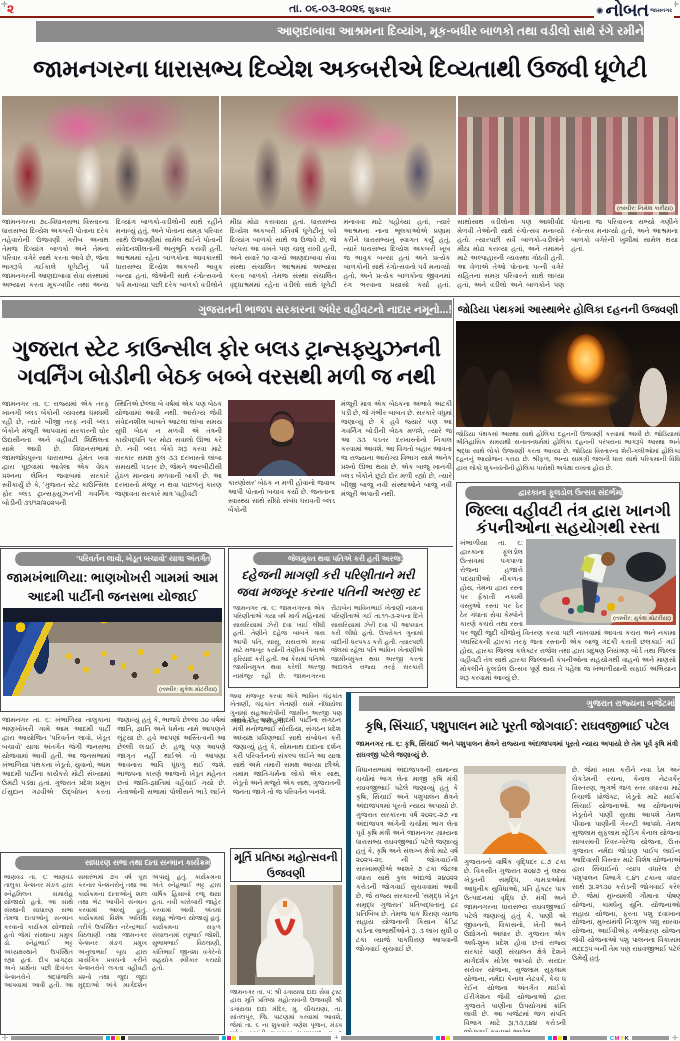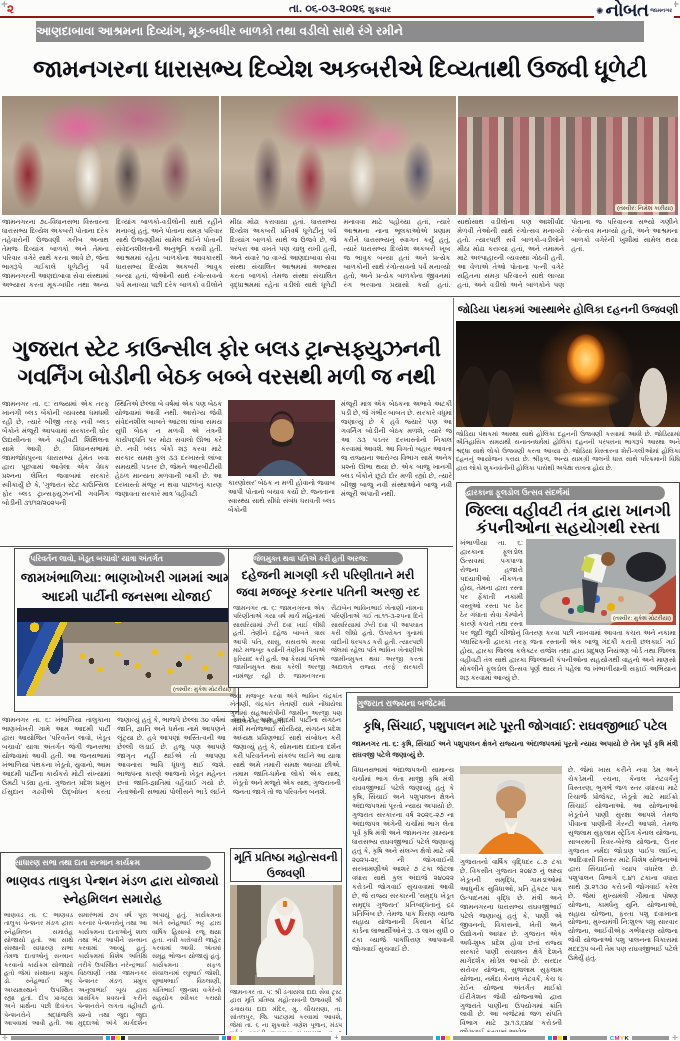--- a/index.html
+++ b/index.html
@@ -9,21 +9,21 @@
   
   .masthead{position:absolute;left:0;top:0;width:680px;height:16px;border-bottom:2px solid #8b1a10;}
   .pageno{position:absolute;left:7px;top:2px;color:#d42020;font-weight:bold;font-size:12px;}
   .date-wrap{position:absolute;left:0;right:0;top:2px;text-align:center;font-size:11px;color:#23233a;font-weight:bold;}
   .date-wrap .wd{font-size:8px;font-weight:bold;font-style:normal;margin-top:24px;}
   .logo-wrap{position:absolute;right:6px;top:0;display:flex;align-items:center;gap:2px;background:#fcfcfa;padding:0 2px;}
   .emblem{font-size:9px;color:#1b2140;}
   .logo{font-size:18px;font-weight:bold;color:#141c38;letter-spacing:-.5px;}
   .logosub{font-size:5.5px;color:#141c38;font-weight:bold;}
   
-  .kick{background:#8c8c8c;color:#ffffff;font-weight:bold;text-align:left;overflow:hidden;white-space:nowrap;}
+  .kick{background:#8c8c8c;color:#ffffff;font-weight:bold;text-align:right;overflow:hidden;white-space:nowrap;}
   .k1{position:absolute;left:36px;top:21px;width:608px;height:21px;line-height:21px;font-size:12px;}
   
   .h1{position:absolute;left:0;top:46px;width:680px;height:46px;margin:0;font-size:24px;line-height:46px;
       text-align:center;font-weight:bold;color:#0e0e16;white-space:nowrap;letter-spacing:-.5px;}
   
   .photo{position:absolute;overflow:hidden;background:#b9a892;}
   .credit{position:absolute;right:3px;bottom:3px;background:rgba(255,253,235,.85);color:#2c2c2c;
           font-size:6px;line-height:8px;padding:0 2px;border-radius:2px;white-space:nowrap;}
   .holi{top:96px;height:119px;
     background:
@@ -99,46 +99,46 @@
   .bc1{left:2px;}.bc2{left:115px;}.bc3{left:228px;padding-top:79px;height:67px;}.bc4{left:341px;width:111px;}
   
   .h3{position:absolute;left:456px;top:299px;width:224px;height:20px;margin:0;font-size:10.5px;line-height:20px;
       text-align:center;font-weight:bold;color:#0e0e16;white-space:nowrap;overflow:hidden;}
   .holika-cap{position:absolute;left:456px;top:430px;width:224px;height:49px;font-size:6.4px;}
   
   .story-box{position:absolute;border:1px solid #4a4a4a;background:#fcfcfa;box-sizing:border-box;}
   .box-kick{display:block;margin:3px auto 0;height:14px;line-height:14px;font-size:8px;border-radius:8px;}
   .box-h{margin:2px 2px 0;text-align:center;font-weight:bold;color:#0e0e16;overflow:hidden;}
   .dwarka{left:456px;top:482px;width:224px;height:206px;}
-  .dwarka .box-kick{width:200px;margin-left:8px;}
+  .dwarka .box-kick{width:158px;margin-left:8px;}
   .dwarka .box-h{font-size:16px;line-height:17px;height:34px;}
   .dwarka-body{position:relative;margin:3px 3px 0;height:146px;}
   .garbage-photo{float:right;width:150px;height:86px;margin:0 0 2px 3px;position:relative;}
-  .aap-box{left:0;top:548px;width:225px;height:164px;margin-left:14px;}
+  .aap-box{left:0;top:548px;width:225px;height:164px;}
   .aap-box .box-kick{width:196px;font-size:7.8px;}
   .aap-box .box-h{font-size:13px;line-height:19px;height:38px;}
   .dahej-box{left:228px;top:548px;width:200px;height:140px;}
   .dahej-box .box-kick{width:150px;font-size:7.5px;height:13px;line-height:13px;}
-  .dahej-box .box-h{font-size:12px;line-height:17px;height:34px;}
+  .dahej-box .box-h{font-size:12px;line-height:17px;height:34px;font-style:italic;}
   .dahej-body{margin:3px 4px 0;height:80px;column-count:2;column-gap:6px;font-size:6.4px;}
   .dahej-cont{position:absolute;left:230px;top:692px;width:112px;height:58px;font-size:6.4px;}
   .aap-body{position:absolute;left:2px;top:716px;width:339px;height:130px;column-count:3;column-gap:7px;}
   
   .pension{left:0;top:852px;width:225px;height:183px;}
   .pension .box-kick{width:196px;font-size:7.8px;}
   .pension .box-h{font-size:12.5px;line-height:18px;height:36px;}
   .pension-body{margin:3px 3px 0;height:118px;column-count:3;column-gap:5px;font-size:6.3px;}
   
   .murti{position:absolute;left:230px;top:848px;width:112px;height:187px;}
   .murti-title{border:1px solid #4a4a4a;height:32px;font-size:11px;line-height:16px;font-weight:bold;
                text-align:center;color:#0e0e16;overflow:hidden;}
   .idol-photo{width:100%;height:100px;margin-top:3px;position:relative;}
   .murti-body{margin-top:3px;height:44px;font-size:6.3px;}
   
-  .budget{position:absolute;left:346px;top:692px;width:334px;height:343px;border-top:1px solid #555;border-left:1px solid #0c4a6e;box-sizing:border-box;padding-left:3px;}
+  .budget{position:absolute;left:346px;top:692px;width:334px;height:343px;border-top:1px solid #555;border-left:5px solid #0c4a6e;box-sizing:border-box;padding-left:3px;}
   .budget .kick{display:block;margin:3px auto 0;width:316px;height:15px;line-height:15px;font-size:8.5px;}
   .budget-h{margin:3px 0 0;text-align:center;font-weight:bold;color:#0e0e16;font-size:12.5px;line-height:24px;
             height:24px;white-space:nowrap;overflow:hidden;letter-spacing:-.3px;}
   .budget-lead{margin:1px 2px 0;font-size:7px;font-weight:bold;height:24px;overflow:hidden;text-align:justify;line-height:1.55;}
   .budget-cols{position:relative;margin-top:3px;height:266px;}
   .bgc{position:absolute;top:0;height:266px;}
   .bgc1{left:2px;width:102px;}
   .bgc2{left:110px;width:102px;padding-top:92px;height:174px;}
   .bgc3{left:218px;width:110px;}
   .raghav-photo{position:absolute;left:110px;top:0;width:102px;height:88px;}
@@ -179,20 +179,21 @@
   <h1 class="h1">જામનગરના ધારાસભ્ય દિવ્યેશ અકબરીએ દિવ્યતાથી ઉજવી ધૂળેટી</h1>
   <div class="photo holi p1"></div>
   <div class="photo holi p2"></div>
   <div class="photo holi p3">
     <span class="credit">(તસ્વીર: નિમેશ કારીયા)</span>
   </div>
   <div class="just body1">જામનગરના ૭૮-વિધાનસભા વિસ્તારના ધારાસભ્ય દિવ્યેશ અકબરી પોતાના દરેક તહેવારોની ઉજવણી ગરીબ અનાથ તેમજ દિવ્યાંગ બાળકો અને તેમના પરિવાર વગેરે સાથે કરતા આવે છે, જેના ભાગરૂપે ગઈકાલે ધૂળેટીનું પર્વ જામનગરની આણદાબાવા સેવા સંસ્થામાં અભ્યાસ કરતા મૂક-બધીર તથા અન્ય દિવ્યાંગ બાળકો-વડીલોની સાથે રહીને મનાવ્યું હતું, અને પોતાના સમગ્ર પરિવાર સાથે ઉજવણીમાં સામેલ થઈને પોતાની સંવેદનશીલતાની અનુભૂતિ કરાવી હતી. આશ્રમમાં રહેતા બાળકોના આવકારથી ધારાસભ્ય દિવ્યેશ અકબરી ભાવુક બન્યા હતાં, જેઓની સાથે રંગોત્સવનો પર્વ મનાવ્યા પછી દરેક બાળકો વડીલોને મીઠા મોઢા કરાવાયા હતાં. ધારાસભ્ય દિવ્યેશ અકબરી પ્રતિવર્ષ ધૂળેટીનું પર્વ દિવ્યાંગ બાળકો સાથે જ ઉજવે છે, જે પરંપરા આ વખતે પણ ચાલુ રાખી હતી, અને સવારે ૧૦ વાગ્યે આણદાબાવા સેવા સંસ્થા સંચાલિત આશ્રમમાં અભ્યાસ કરતા બાળકો તેમજ સંસ્થા સંચાલિત વૃદ્ધાશ્રમમાં રહેતા વડીલો સાથે ધૂળેટી મનાવવા માટે પહોંચ્યા હતાં, ત્યારે આશ્રમના નાના ભૂલકાઓએ પ્રણામ કરીને ધારાસભ્યનું સ્વાગત કર્યું હતું, ત્યારે ધારાસભ્ય દિવ્યેશ અકબરી ખૂબ જ ભાવુક બન્યા હતાં અને પ્રત્યેક બાળકોની સાથે રંગોત્સવનો પર્વ મનાવ્યો હતો, અને પ્રત્યેક બાળકોના જીવનમાં રંગ ભરવાના પ્રયાસો કર્યા હતાં. સાથોસાથ વડીલોના પણ આશીર્વાદ મેળવી તેઓની સાથે રંગોત્સવ મનાવ્યો હતો. ત્યારપછી સર્વે બાળકો-વડીલોને મીઠા મોઢા કરાવ્યા હતાં, અને તમામને માટે અલ્પાહારની વ્યવસ્થા ગોઠવી હતી. આ વેળાએ તેઓ પોતાના પત્ની વગેરે સહિતના સમગ્ર પરિવારને સાથે લાવ્યા હતાં, અને વડીલો અને બાળકોને પણ પોતાના જ પરિવારના સભ્યો ગણીને રંગોત્સવ મનાવ્યો હતો, અને આશ્રમના બાળકો વગેરેની ખુશીમાં સામેલ થયા હતાં.</div>
   <div class="hrule" style="left:0;top:296px;width:680px;"></div>
   <div class="vrule" style="left:453px;top:298px;height:182px;"></div>
 
+  <div class="kick k2">ગુજરાતની ભાજપ સરકારના અંધેર વહીવટનો નાદાર નમૂનો...!</div>
   <h2 class="h2">ગુજરાત સ્ટેટ કાઉન્સીલ ફોર બલડ ટ્રાન્સફ્યુઝનની ગવર્નિંગ બોડીની બેઠક બબ્બે વરસથી મળી જ નથી</h2>
   <div class="just bc bc1">જામનગર તા. ૬: રાજ્યમાં એક તરફ ખાનગી બ્લડ બેંકોની વ્યવસ્થા ધમધમી રહી છે, ત્યારે બીજી તરફ નવી બ્લડ બેંકોને મંજૂરી આપવામાં સરકારની ઘોર ઉદાસીનતા અને વહીવટી શિથિલતા સામે આવી છે. વિધાનસભામાં જામજોધપુરના ધારાસભ્ય હેમંત ખવા દ્વારા પૂછવામાં આવેલા એક વેધક પ્રશ્નના લેખિત જવાબમાં સરકારે સ્વીકાર્યું છે કે, 'ગુજરાત સ્ટેટ કાઉન્સિલ ફોર બ્લડ ટ્રાન્સફ્યુઝન'ની ગવર્નિંગ બોડીની ૩૧/૧૨/૨૦૨૫ની</div>
   <div class="just bc bc2">સ્થિતિએ છેલ્લા બે વર્ષમાં એક પણ બેઠક યોજવામાં આવી નથી. આરોગ્ય જેવી સંવેદનશીલ બાબતે આટલા લાંબા સમય સુધી બેઠક ન મળવી એ તંત્રની કાર્યપદ્ધતિ પર મોટા સવાલો ઊભા કરે છે. નવી બ્લડ બેંકો શરૂ કરવા માટે સરકાર સમક્ષ કુલ ૩૩ દરખાસ્તો લાંબા સમયથી પડતર છે, જેમને આરબીટીસી હેઠળ માન્યતા મળવાની બાકી છે. આ દરખાસ્તો મંજૂર ન થવા પાછળનું કારણ જણાવતા સરકારે માત્ર 'વહીવટી</div>
   <div class="just bc bc3">કારણોસર' બેઠક ન મળી હોવાનો જવાબ આપી પોતાનો બચાવ કર્યો છે. જનતાના સ્વાસ્થ્ય સાથે સીધો સંબંધ ધરાવતી બ્લડ બેંકોની</div>
   <div class="just bc bc4">મંજૂરી માત્ર એક બેઠકના અભાવે અટકી પડી છે, જે ગંભીર બાબત છે. સરકારે વધુમાં જણાવ્યું છે કે હવે જ્યારે પણ આ ગવર્નિંગ બોડીની બેઠક મળશે, ત્યારે જ આ ૩૩ પડતર દરખાસ્તોનો નિકાલ કરવામાં આવશે. આ વિગતો બહાર આવતા જ રાજ્યના આરોગ્ય વિભાગ સામે અનેક પ્રશ્નો ઊભા થયા છે. એક બાજુ ખાનગી બ્લડ બેંકોને છૂટો દોર મળી રહ્યો છે, ત્યારે બીજી બાજુ નવી સંસ્થાઓને બાજુ નવી મંજૂરી અપાતી નથી.</div>
   <div class="photo blood-photo">
     <svg width="107" height="76" viewBox="0 0 107 76">
       <rect width="107" height="76" fill="#472a2c"></rect>
       <rect width="107" height="22" fill="#5a3236"></rect>
       <circle cx="54" cy="31" r="12" fill="#b98a5e"></circle>
@@ -247,21 +248,20 @@
 
   <section class="story-box dahej-box">
     <span class="kick box-kick">જેલમુક્ત થવા પતિએ કરી હતી અરજ:</span>
     <h3 class="box-h">દહેજની માગણી કરી પરિણીતાને મરી જવા મજબૂર કરનાર પતિની અરજી રદ</h3>
     <div class="just dahej-body">જામનગર તા. ૬: જામનગરના એક પરિણીતાએ ગયા વર્ષ માર્ચ મહિનામાં સાસરિયામાં ઝેરી દવા ખાઈ લીધી હતી. તેણીને દહેજ બાબતે ત્રાસ આપી પતિ, સાસુ, સસરાએ મરવા માટે મજબૂર કર્યાની તેણીના પિતાએ ફરિયાદ કરી હતી. આ કેસમાં પતિએ જામીનમુક્ત થવા કરેલી અરજી નામંજૂર રહી છે. જામનગરના રીટાબેન ભાવિનભાઈ ખેતાણી નામના પરિણીતાએ ગઈ તા.૧૧-૩-૨૫ના દિને સાસરિયામાં ઝેરી દવા પી આપઘાત કરી લીધો હતો. ઉપરોક્ત ગુનામાં વાદીની ધરપકડ કરી હતી. ત્યારપછી જેલમાં રહેલા પતિ ભાવિન ખેતાણીએ જામીનમુક્ત થવા અરજી કરતા અદાલતે રાજ્ય તરફે સરકારી વકીલોની દલીલો ગ્રાહ્ય રાખી આરોપીની અરજી રદ કરી હતી.</div>
   </section>
   <div class="just dahej-cont">જવા મજબૂર કરવા અંગે ભાવિન ચંદ્રકાંત ખેતાણી, ચંદ્રકાંત ખેતાણી સામે નોંધાયેલા ગુનામાં સહઆરોપીની જામીન અરજી પણ અદાલતે રદ કરી હતી.</div>
 
   <section class="story-box pension">
     <span class="kick box-kick">સાધારણ સભા તથા દાતા સન્માન કાર્યક્રમ</span>
-    <h3 class="box-h">ભાણવડ તાલુકા પેન્શન મંડળ દ્વારા યોજાયો સ્નેહમિલન સમારોહ</h3>
     <div class="just pension-body">ભાણવડ તા. ૬: ભાણવડ તાલુકા પેન્શનર મંડળ દ્વારા સ્નેહમિલન સમારોહ યોજાયો હતો. આ સાથે સંસ્થાની સાધારણ સભા તેમજ દાતાઓનું સન્માન કરવાનો કાર્યક્રમ યોજાયો હતો જેમાં સંસ્થાના પ્રમુખ ડો. સ્નેહભાઈ ભટ્ટ અધ્યક્ષસ્થાને ઉપસ્થિત રહ્યા હતાં. દીપ પ્રાગટ્ય અને પ્રાર્થના પછી દિવંગત પેન્શનરોને શ્રદ્ધાંજલિ આપવામાં આવી હતી. આ સમારંભમાં ૭૫ વર્ષ પૂરા કરનાર પેન્શનરોનું તથા આ કાર્યક્રમના દાતાઓનું શાલ તથા ભેટ આપીને સન્માન કરવામાં આવ્યું હતું. કાર્યક્રમમાં વિશેષ અતિથિ તરીકે ઉપસ્થિત નરેન્દ્રભાઈ વિઠલાણી તથા જામનગર પેન્શનર મંડળ પ્રમુખ અનુલાભાઈ બૂચ દ્વારા પ્રાસંગિક પ્રવચનો કરીને પેન્શનરોને લગતા વહીવટી પ્રશ્નો તથા જુદા જુદા મુદ્દાઓ અંગે માર્ગદર્શન અપાયું હતું. કાર્યક્રમના અંતે સ્નેહભાઈ ભટ્ટ દ્વારા વાર્ષિક હિસાબો રજૂ થયા હતા. નવી કારોબારી જાહેર કરવામાં આવી. અંતમાં સમૂહ ભોજન યોજાયું હતું. કાર્યક્રમના સફળ સંચાલનમાં રઘુભાઈ જોશી, સુભાષભાઈ વિઠલાણી, કાંતિભાઈ જીનશા વગેરેનો સહયોગ સ્વીકાર કરાયો હતો.</div>
   </section>
 
   <section class="murti">
     <div class="murti-title">મૂર્તિ પ્રતિષ્ઠા મહોત્સવની ઉજવણી</div>
     <div class="photo idol-photo">
       <svg width="110" height="100" viewBox="0 0 96 100">
         <rect width="96" height="100" fill="#d9d5cb"></rect>
         <rect width="24" height="100" fill="#6b6355"></rect>
         <rect x="18" y="90" width="60" height="10" fill="#8d8577"></rect>

